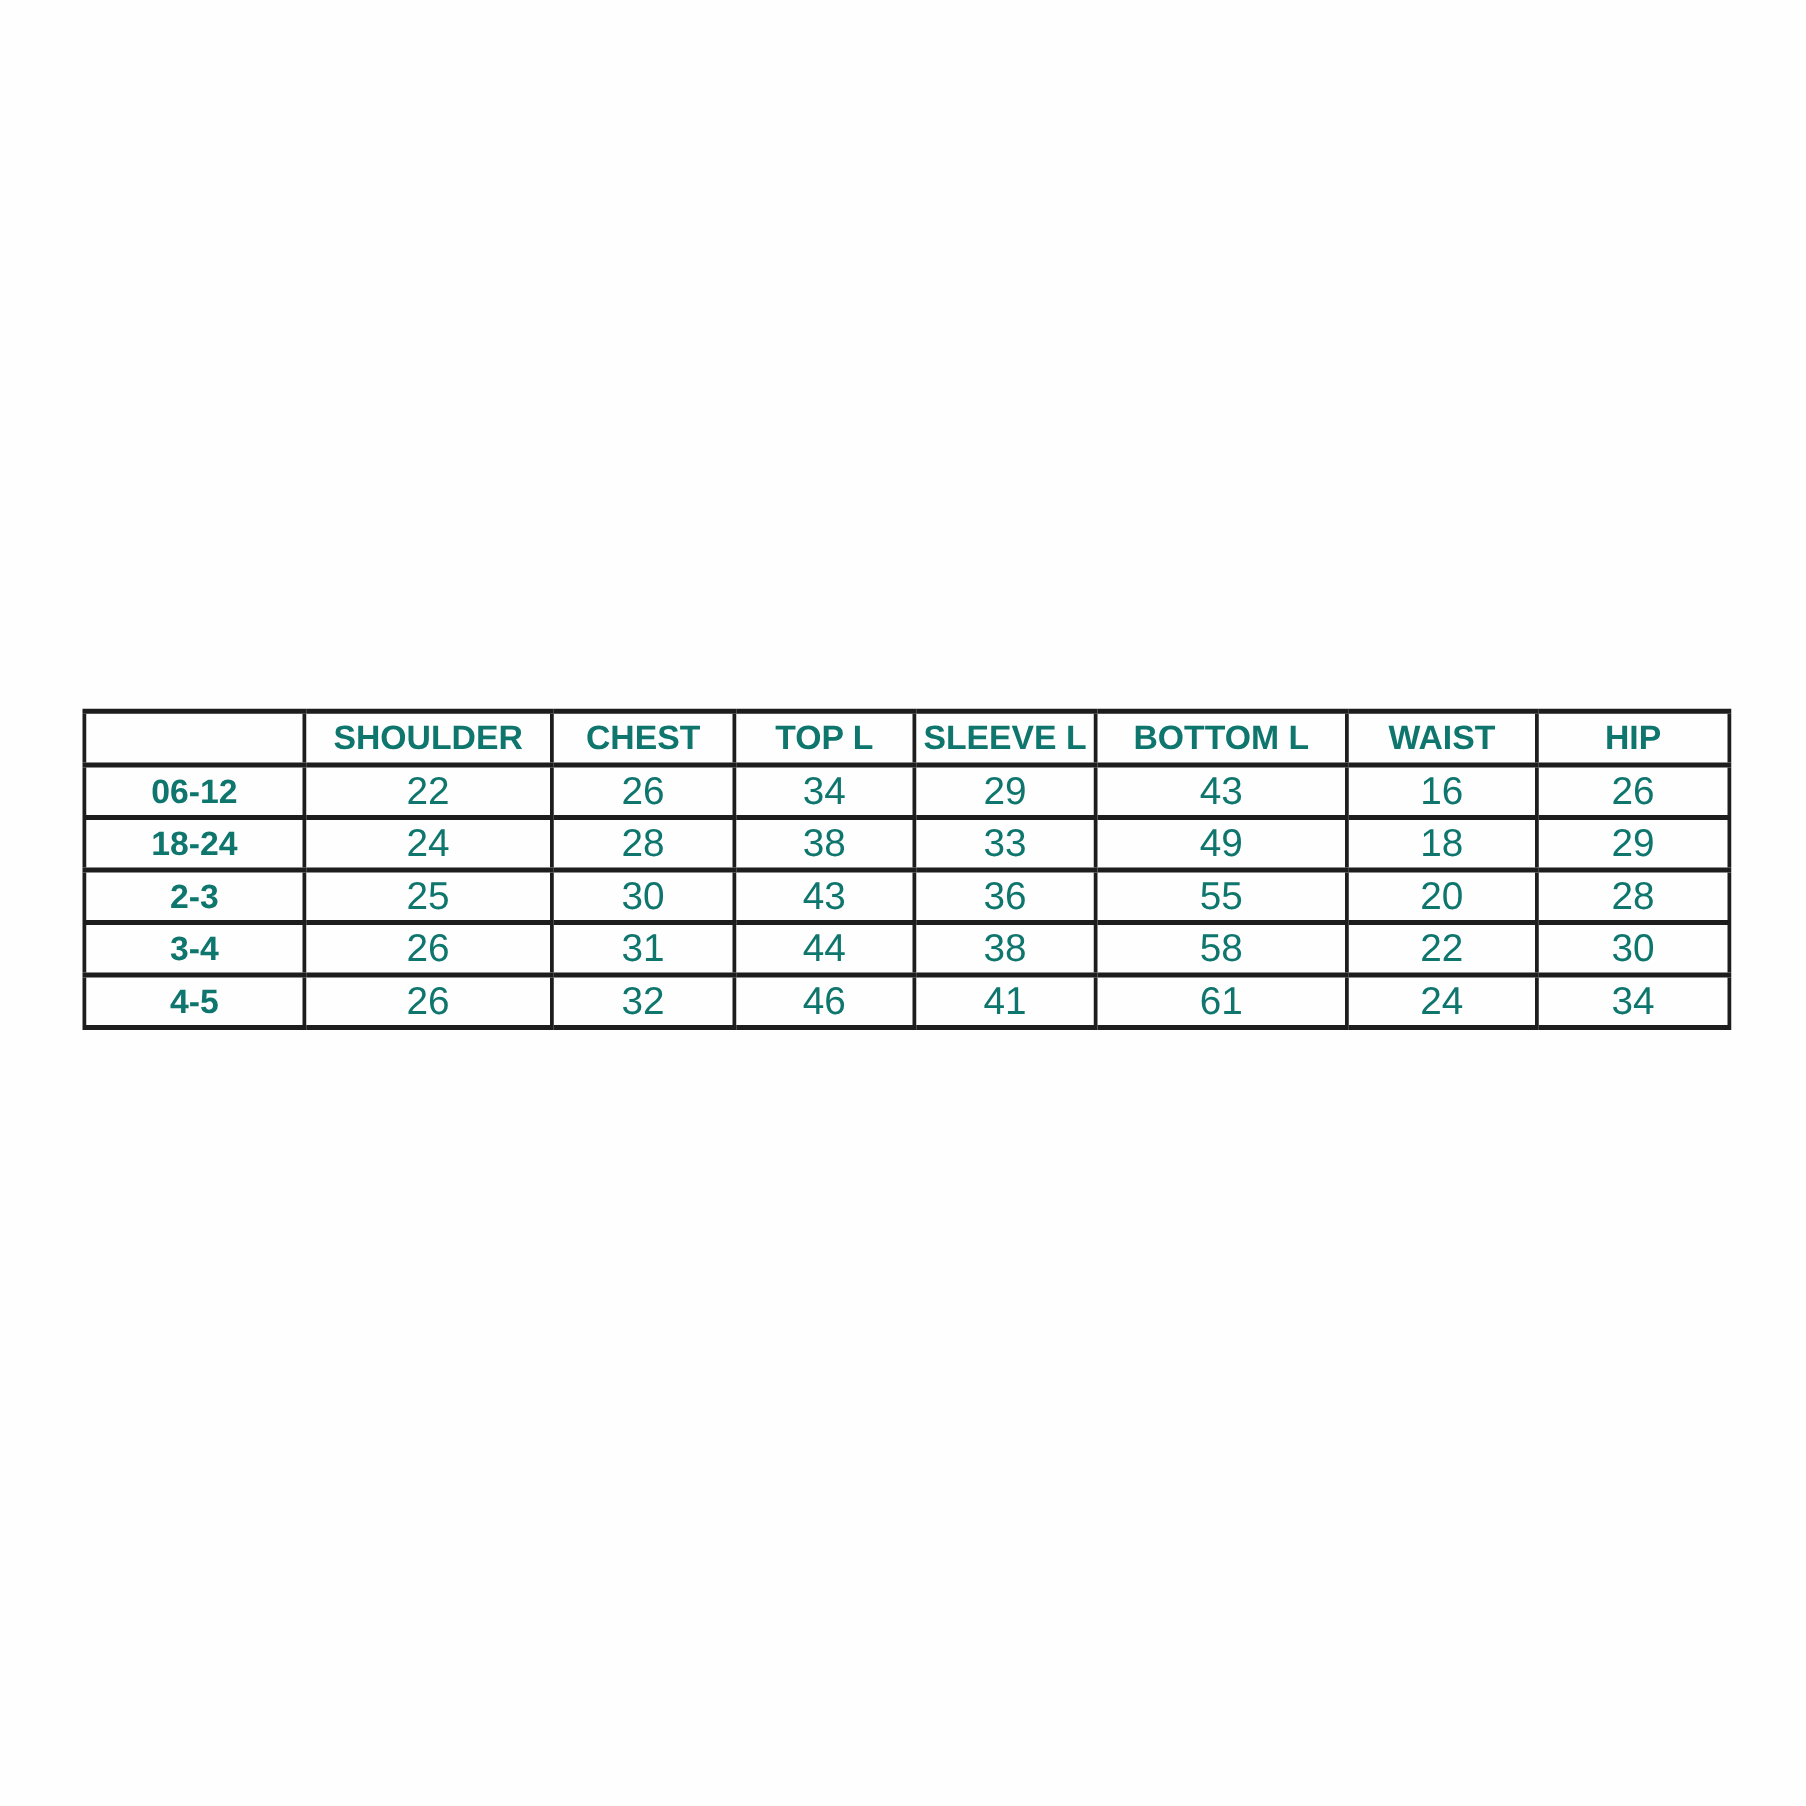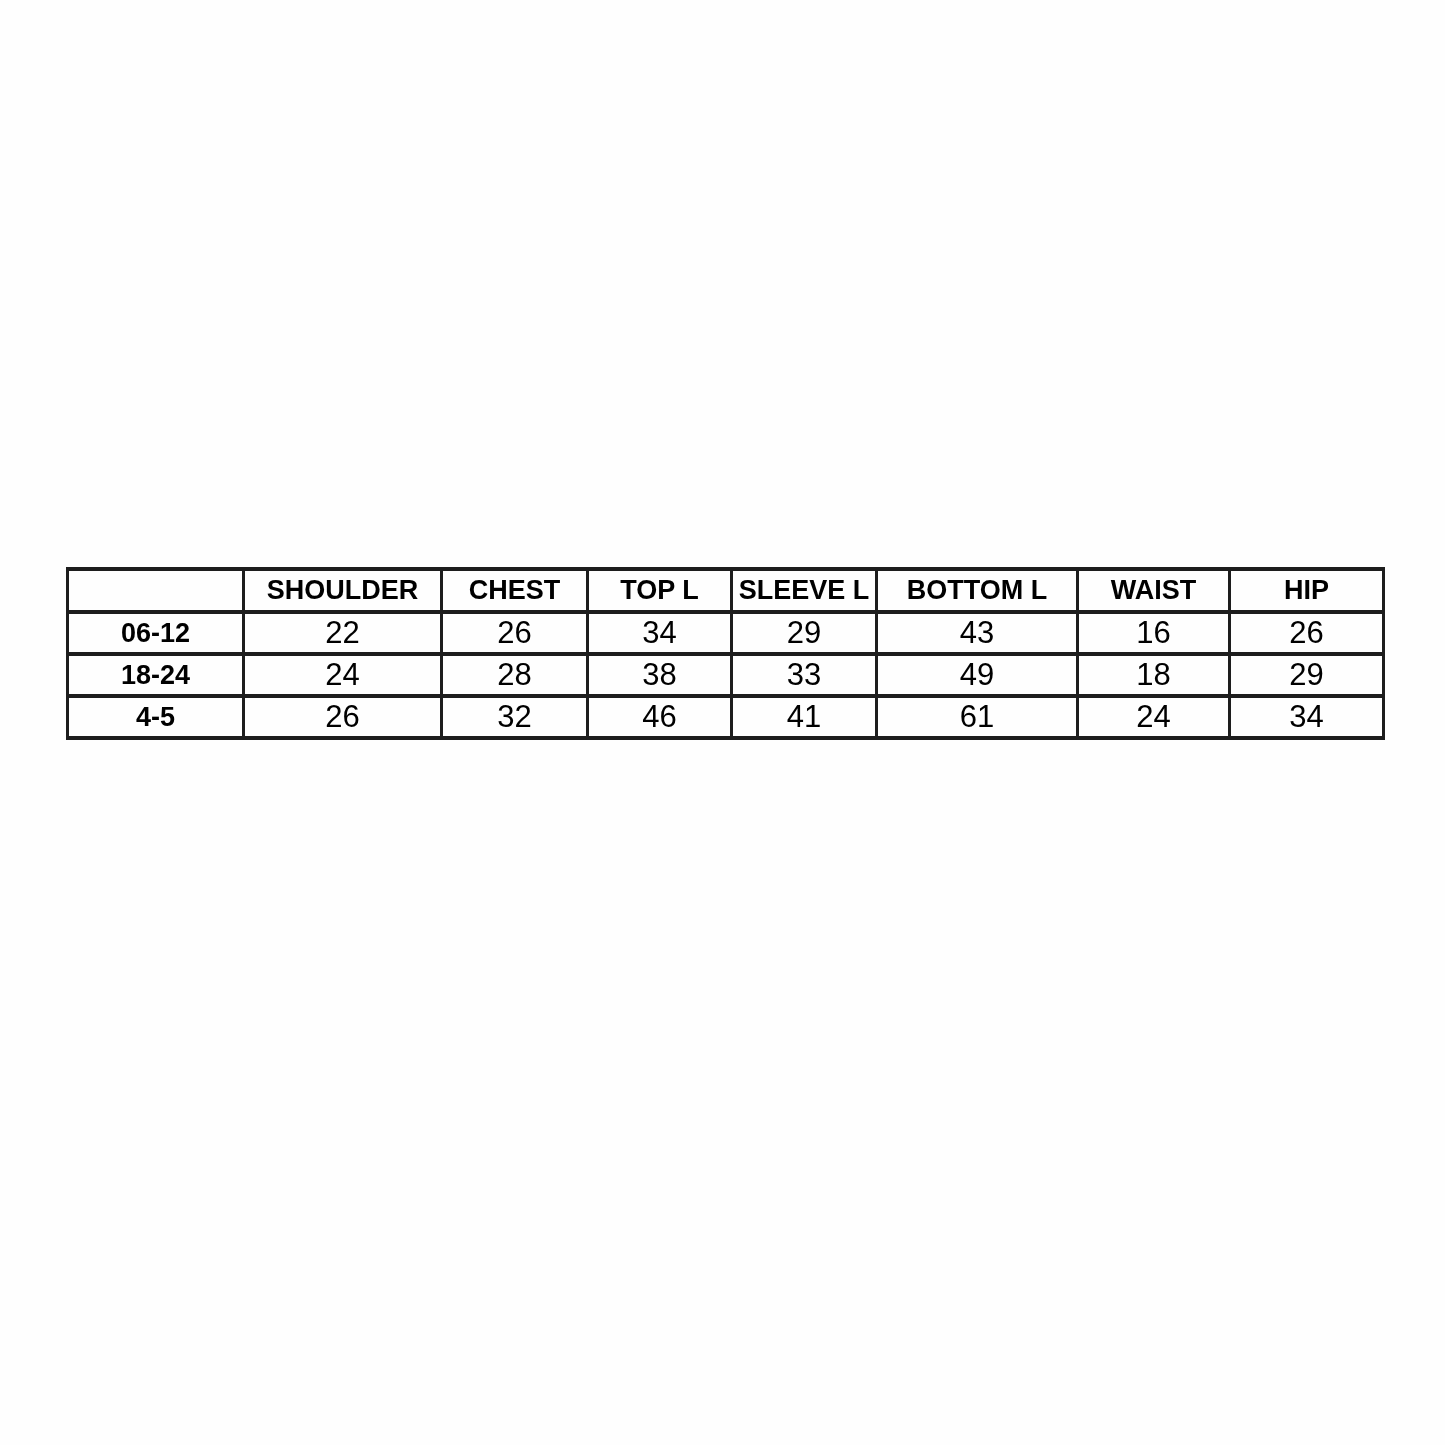--- a/index.html
+++ b/index.html
@@ -16,21 +16,21 @@
     width: 1445px;
     height: 1445px;
     background: #fefefe;
   }
   table.size-chart {
     position: absolute;
     left: 66px;
     top: 567px;
     border-collapse: collapse;
     table-layout: fixed;
-    color: #000000;
+    color: #0f766e;
   }
   table.size-chart th,
   table.size-chart td {
     border-left: 3px solid #1d1d1d;
     border-right: 3px solid #1d1d1d;
     border-top: 4px solid #1d1d1d;
     border-bottom: 4px solid #1d1d1d;
     text-align: center;
     vertical-align: middle;
     padding: 0;
@@ -96,20 +96,40 @@
         <th>18-24</th>
         <td>24</td>
         <td>28</td>
         <td>38</td>
         <td>33</td>
         <td>49</td>
         <td>18</td>
         <td>29</td>
       </tr>
       <tr>
+        <th>2-3</th>
+        <td>25</td>
+        <td>30</td>
+        <td>43</td>
+        <td>36</td>
+        <td>55</td>
+        <td>20</td>
+        <td>28</td>
+      </tr>
+      <tr>
+        <th>3-4</th>
+        <td>26</td>
+        <td>31</td>
+        <td>44</td>
+        <td>38</td>
+        <td>58</td>
+        <td>22</td>
+        <td>30</td>
+      </tr>
+      <tr>
         <th>4-5</th>
         <td>26</td>
         <td>32</td>
         <td>46</td>
         <td>41</td>
         <td>61</td>
         <td>24</td>
         <td>34</td>
       </tr>
     </tbody>

